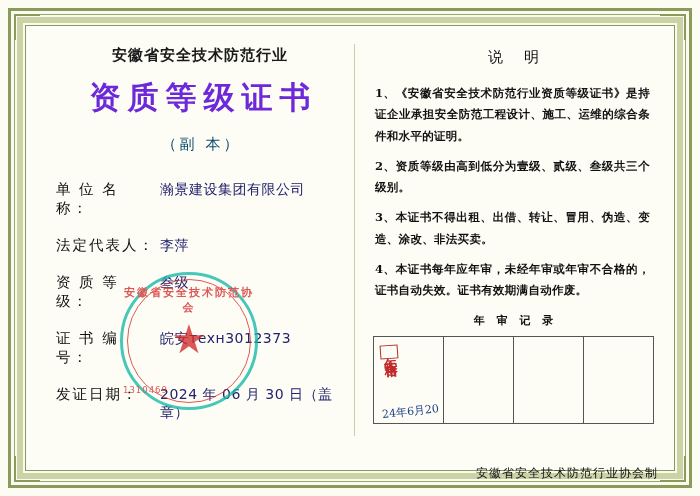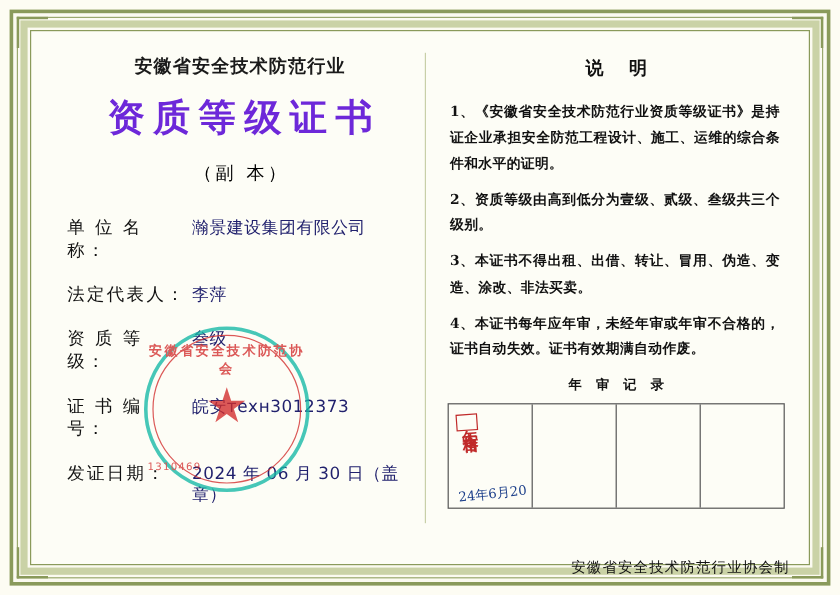--- a/index.html
+++ b/index.html
@@ -100,21 +100,21 @@
     font-weight: bold;
     color: #6d28d9;
     letter-spacing: 7px;
     margin-top: 12px;
     text-indent: 7px;
   }
   .sub-title {
     text-align: center;
     font-family: "DejaVu Serif", serif;
     font-size: 15px;
-    color: #000000;
+    color: #0c4a6e;
     letter-spacing: 3px;
     margin-top: 16px;
     text-indent: 3px;
   }
 
   .fields {
     margin-top: 26px;
     padding-left: 6px;
   }
   .field-row {
@@ -144,21 +144,21 @@
     color: #21216d;
   }
   .field-row.last {
     margin-top: 4px;
   }
 
   .notice-title {
     text-align: center;
     font-family: "DejaVu Serif", serif;
     font-size: 15px;
-    font-weight: bold;
+    font-weight: normal;
     letter-spacing: 8px;
     color: #111;
     margin-top: 10px;
     text-indent: 8px;
   }
   .notice-list {
     margin-top: 16px;
     padding: 0 4px 0 2px;
     font-weight: bold;
   }

